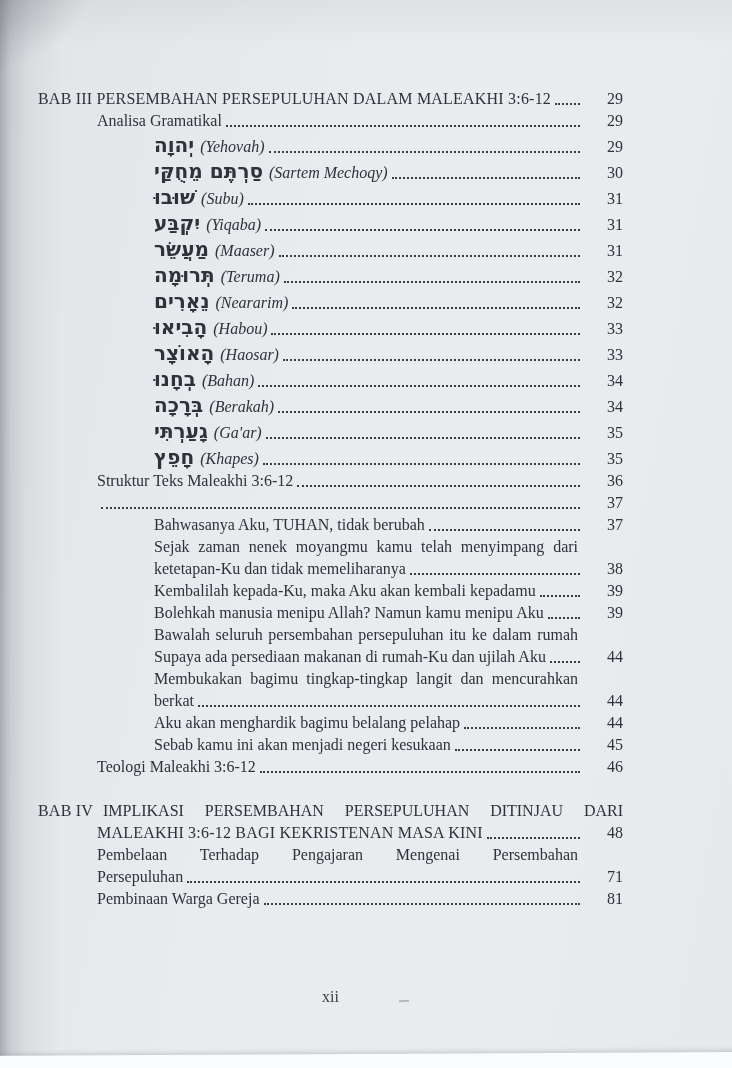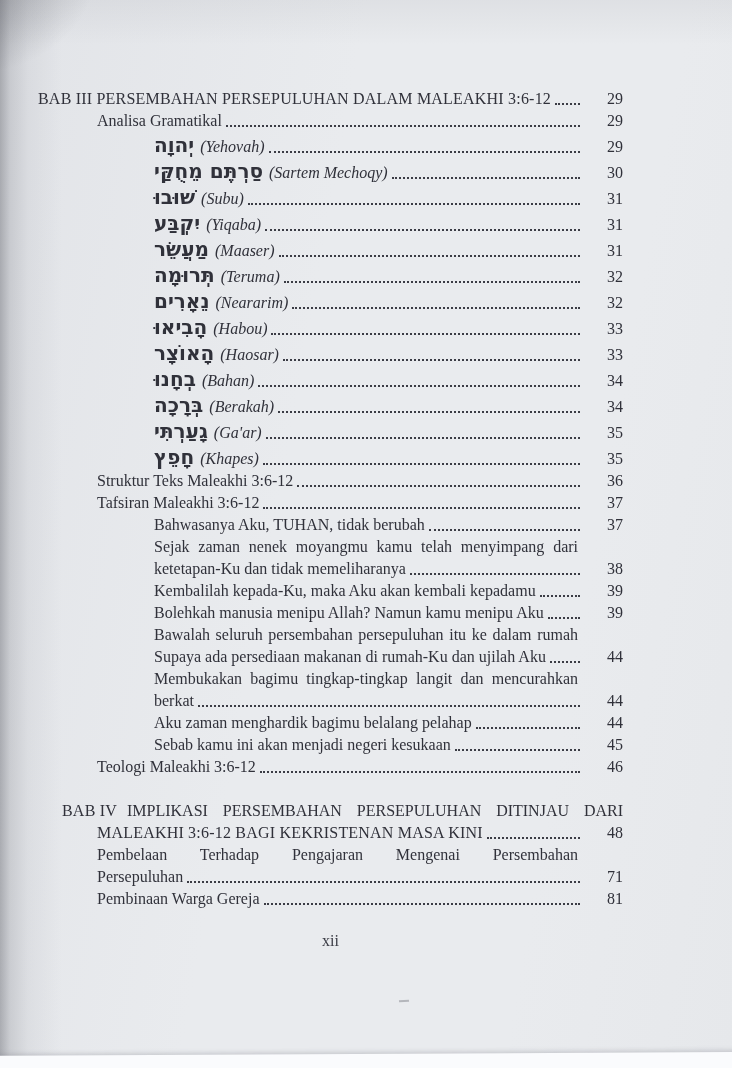--- a/index.html
+++ b/index.html
@@ -63,24 +63,24 @@
   .pg { flex:0 0 34px; text-align:right; }
   .row.justify { display:flex; }
   .row.justify .jtext {
     flex:1 1 auto;
     text-align:justify;
     text-align-last:justify;
     white-space:normal;
     overflow:hidden;
   }
   .row.justify.measure .jtext { margin-right:45px; }
-  .row.justify .prefix { margin-right:10px;margin-left:24px; }
+  .row.justify .prefix { margin-right:10px; }
   .gap { height:22px; }
   .footer {
-    position:absolute; left:38px; top:932px; width:585px;
+    position:absolute; left:38px; top:988px; width:585px;
     text-align:center; font-size:16px; color:#3a3b44;
   }
   .artifact-dash {
     position:absolute; left:399px; top:1000px;
     width:10px; height:2px; background:#888a92; opacity:0.55;
     transform:rotate(-4deg);
   }
 </style>
 </head>
 <body>
@@ -174,21 +174,20 @@
         <span class="translit txt">(Khapes)</span>
         <span class="dots"></span>
         <span class="pg">35</span>
       </div>
       <div class="row ind1">
         <span class="txt">Struktur Teks Maleakhi 3:6-12</span>
         <span class="dots"></span>
         <span class="pg">36</span>
       </div>
       <div class="row ind1">
-        <span class="txt">Tafsiran Maleakhi 3:6-12</span>
         <span class="dots"></span>
         <span class="pg">37</span>
       </div>
       <div class="row ind2">
         <span class="txt">Bahwasanya Aku, TUHAN, tidak berubah</span>
         <span class="dots"></span>
         <span class="pg">37</span>
       </div>
       <div class="row ind2 justify measure">
         <span class="jtext">Sejak zaman nenek moyangmu kamu telah menyimpang dari</span>
@@ -218,21 +217,21 @@
       </div>
       <div class="row ind2 justify measure">
         <span class="jtext">Membukakan bagimu tingkap-tingkap langit dan mencurahkan</span>
       </div>
       <div class="row ind2">
         <span class="txt">berkat</span>
         <span class="dots"></span>
         <span class="pg">44</span>
       </div>
       <div class="row ind2">
-        <span class="txt">Aku zaman menghardik bagimu belalang pelahap</span>
+        <span class="txt">Aku akan menghardik bagimu belalang pelahap</span>
         <span class="dots"></span>
         <span class="pg">44</span>
       </div>
       <div class="row ind2">
         <span class="txt">Sebab kamu ini akan menjadi negeri kesukaan</span>
         <span class="dots"></span>
         <span class="pg">45</span>
       </div>
       <div class="row ind1">
         <span class="txt">Teologi Maleakhi 3:6-12</span>

